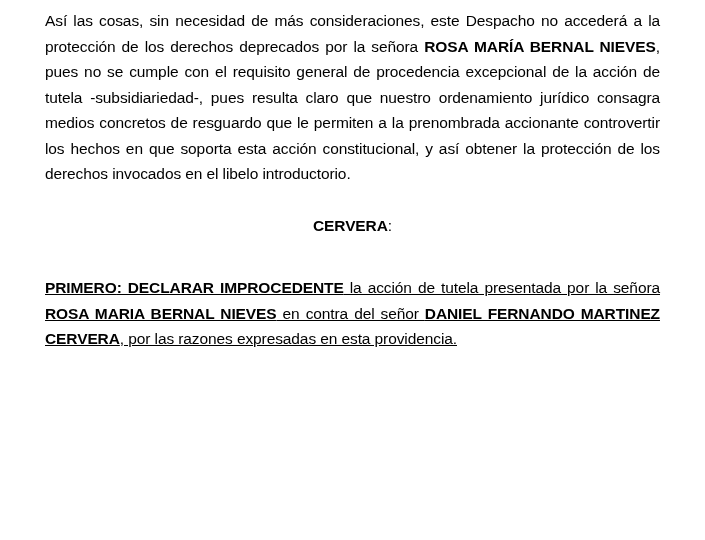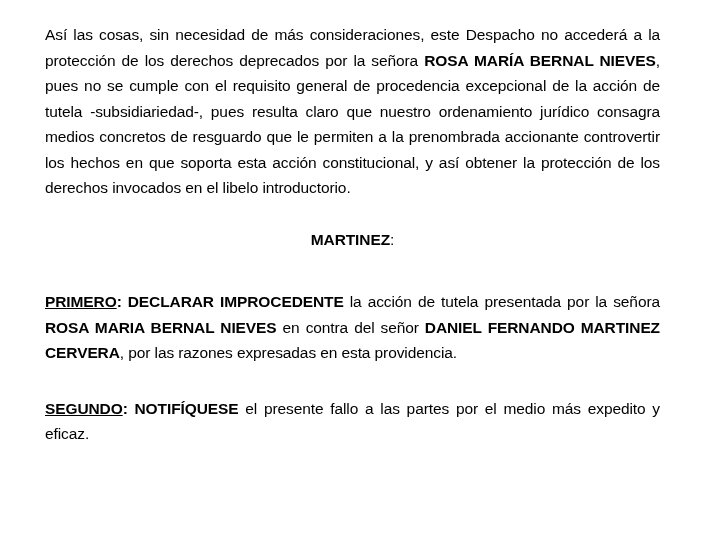--- a/index.html
+++ b/index.html
@@ -11,40 +11,39 @@
     height: 540px;
     background: #ffffff;
     color: #000000;
     font-family: "Liberation Sans", "DejaVu Sans", sans-serif;
     overflow: hidden;
   }
   .page {
     box-sizing: border-box;
     width: 705px;
     height: 540px;
-    padding: 22px 45px 0 45px;
+    padding: 8px 45px 0 45px;
   }
   .para {
     margin: 0;
     font-size: 15.5px;
     line-height: 25.5px;
     text-align: justify;
     letter-spacing: -0.1px;
   }
   .para.heading {
     text-align: center;
   }
   .b { font-weight: bold; }
   .u { text-decoration: underline; }
   #para-court-authority { margin-top: 18px; }
   #heading-resuelve     { margin-top: 26px; }
-  #para-primero         { margin-top: 37px; }
+  #para-primero         { margin-top: 37px; text-decoration: underline; }
   #para-segundo         { margin-top: 30px; }
 </style>
 </head>
 <body style="background: rgb(255, 255, 255); color: rgb(0, 0, 0);">
 
 <main class="page">
   <p class="para" id="para-decision-intro" style="text-align: justify;"><span>Así las cosas, sin necesidad de más consideraciones, este Despacho no accederá a la protección de los derechos deprecados por la señora </span><span class="b">ROSA MARÍA BERNAL NIEVES</span><span>, pues no se cumple con el requisito general de procedencia excepcional de la acción de tutela -subsidiariedad-, pues resulta claro que nuestro ordenamiento jurídico consagra medios concretos de resguardo que le permiten a la prenombrada accionante controvertir los hechos en que soporta esta acción constitucional, y así obtener la protección de los derechos invocados en el libelo introductorio.</span></p>
-  <p class="para heading" id="heading-resuelve" style="text-align: center;"><span class="b">MARTINEZ</span><span>:</span></p>
+  <p class="para heading" id="heading-resuelve" style="text-align: center;"><span class="b">CERVERA</span><span>:</span></p>
   <p class="para" id="para-primero" style="text-align: justify;"><span class="b u">PRIMERO</span><span class="b">: DECLARAR IMPROCEDENTE</span><span> la acción de tutela presentada por la señora </span><span class="b">ROSA MARIA BERNAL NIEVES</span><span> en contra del señor </span><span class="b">DANIEL FERNANDO MARTINEZ CERVERA</span><span>, por las razones expresadas en esta providencia.</span></p>
-  <p class="para" id="para-segundo" style="text-align: justify;"><span class="b u">SEGUNDO</span><span class="b">: NOTIFÍQUESE</span><span> el presente fallo a las partes por el medio más expedito y eficaz.</span></p>
 </main>
 
 </body></html>

